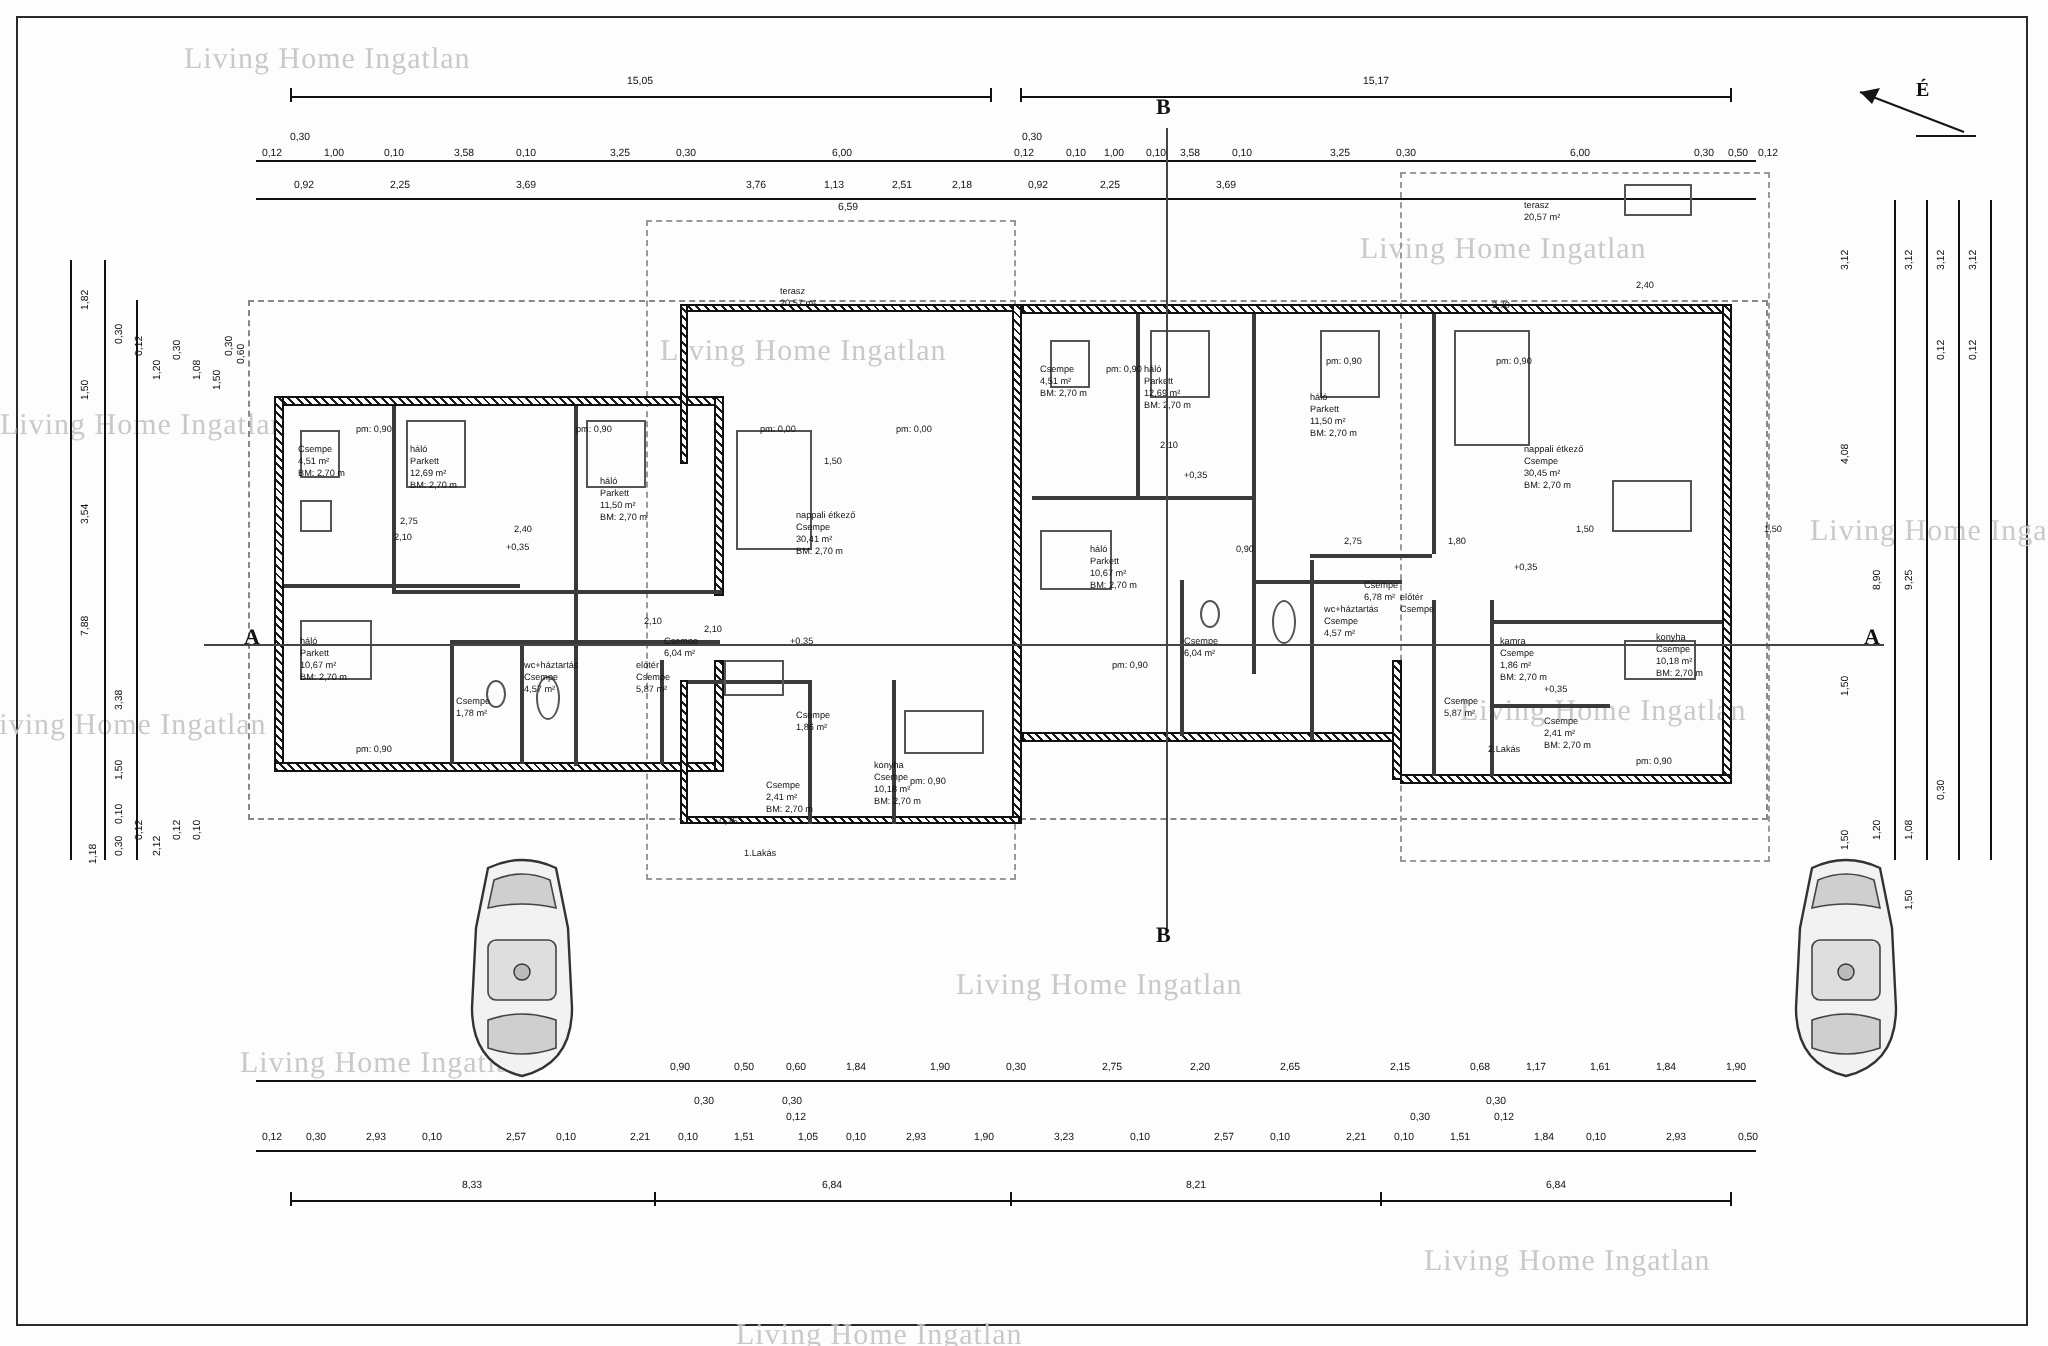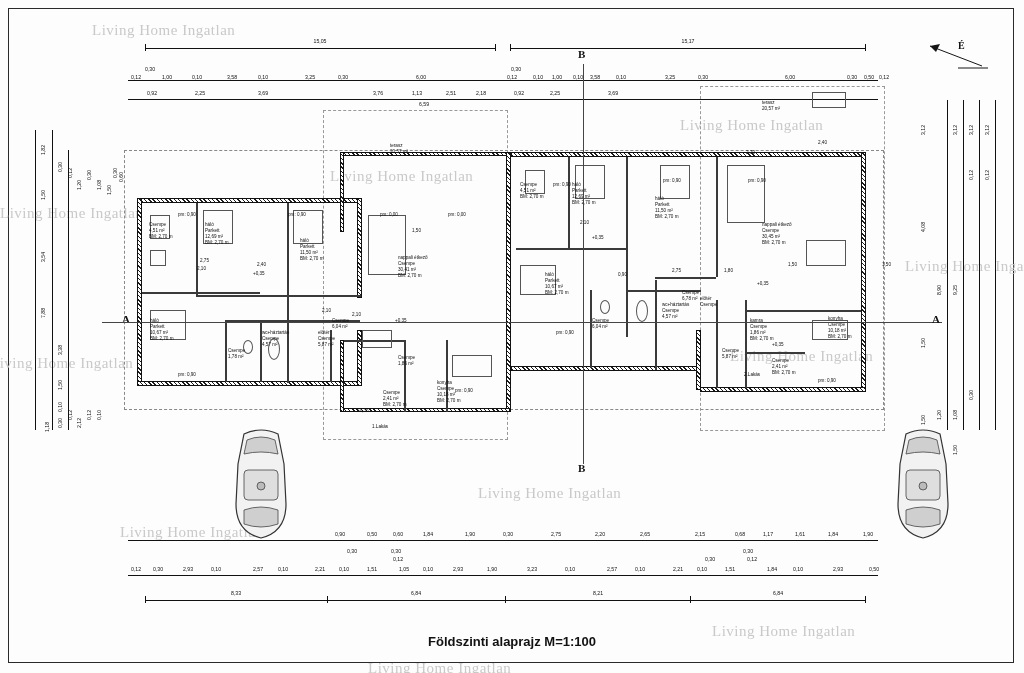--- a/index.html
+++ b/index.html
@@ -377,14 +377,13 @@
     <div class="tick" style="left:327px;top:596px;"></div>
     <div class="tick" style="left:505px;top:596px;"></div>
     <div class="tick" style="left:690px;top:596px;"></div>
     <div class="tick" style="left:865px;top:596px;"></div>
     <div class="dimtxt" style="left:236px;top:590px;">8,33</div>
     <div class="dimtxt" style="left:416px;top:590px;">6,84</div>
     <div class="dimtxt" style="left:598px;top:590px;">8,21</div>
     <div class="dimtxt" style="left:778px;top:590px;">6,84</div>
   </div>
 
-  <div class="title">Földszinti alaprajz M=1:100</div>
 </div>
 
 </body></html>

